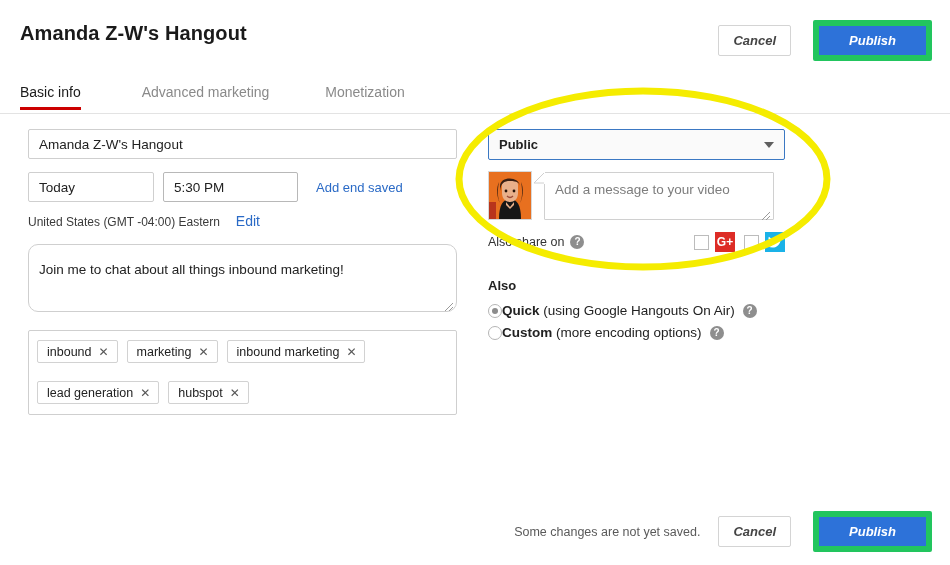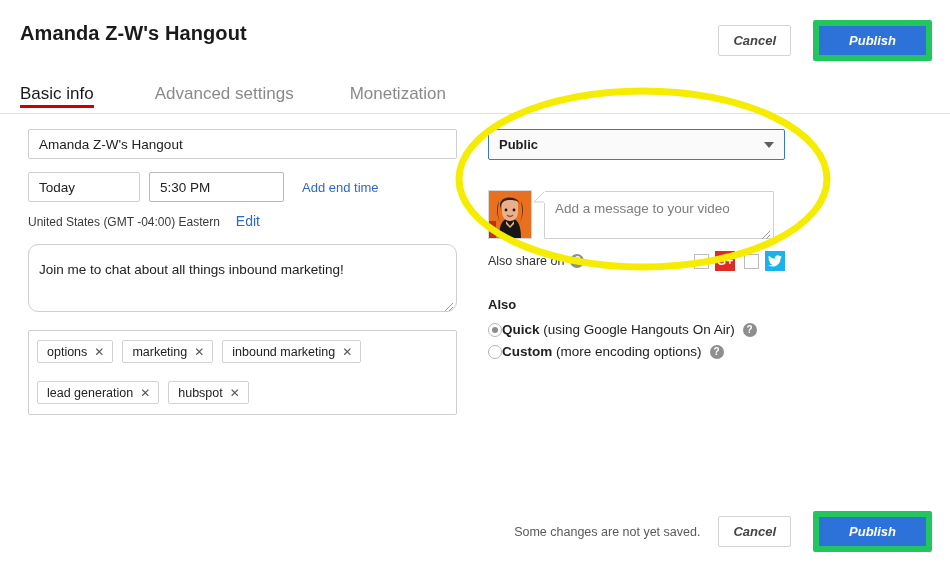--- a/index.html
+++ b/index.html
@@ -76,23 +76,23 @@
     height: 35px;
   }
   .tabs {
     position: absolute;
     left: 20px;
     top: 0;
     display: flex;
     align-items: flex-start;
   }
   .tab {
-    font-size: 17px;
+    font-size: 14px;
     color: #8a8a8a;
-    padding: 4px 0 4px 0;
+    padding: 4px 0 10px 0;
     cursor: pointer;
     position: relative;
     white-space: nowrap;
   }
   .tab.active {
     color: #1a1a1a;
     font-weight: normal;
   }
   .tab.active::after {
     content: "";
@@ -134,21 +134,21 @@
     background: #ffffff;
     outline: none;
   }
   .row-datetime {
     display: flex;
     align-items: center;
     margin-top: 13px;
   }
   .input-date {
     box-sizing: border-box;
-    width: 112px;
+    width: 126px;
     height: 30px;
     border: 1px solid #cfcfcf;
     border-radius: 2px;
     padding: 0 10px;
     font-family: "Liberation Sans", sans-serif;
     font-size: 13.5px;
     color: #222222;
     background: #ffffff;
     outline: none;
   }
@@ -262,21 +262,21 @@
   .caret {
     width: 0; height: 0;
     border-left: 5px solid transparent;
     border-right: 5px solid transparent;
     border-top: 6px solid #5f5f5f;
   }
 
   .msg-row {
     display: flex;
     align-items: center;
-    margin-top: 30px;
+    margin-top: 11px;
   }
   .avatar {
     width: 44px;
     height: 49px;
     border: 1px solid #d8d8d8;
     box-sizing: border-box;
     overflow: hidden;
     flex: 0 0 auto;
     background: #e8691d;
     position: relative;
@@ -456,55 +456,55 @@
   <div class="header-actions">
     <button class="btn btn-cancel">Cancel</button>
     <button class="btn btn-publish">Publish</button>
   </div>
 </div>
 
 <div class="tabs-wrap">
   <div class="tabs">
     <div class="tab active">Basic info</div>
     <div class="tab-gap-1"></div>
-    <div class="tab">Advanced settings</div>
+    <div class="tab">Advanced marketing</div>
     <div class="tab-gap-2"></div>
     <div class="tab">Monetization</div>
   </div>
   <div class="tabs-rule"></div>
 </div>
 
 <div class="left-col">
 
   <input class="text-input" type="text" value="Amanda Z-W's Hangout" style="">
 
   <div class="row-datetime">
     <input class="input-date" type="text" value="Today" style="">
     <input class="input-time" type="text" value="5:30 PM" style="">
-    <span class="link link-endtime">Add end time</span>
+    <span class="link link-endtime">Add end saved</span>
   </div>
 
   <div class="tz-row">
     <span>United States (GMT -04:00) Eastern</span>
     <span class="link link-edit">Edit</span>
   </div>
 
   <div class="desc-wrap">
     <textarea class="desc-area" style="">Join me to chat about all things inbound marketing!</textarea>
     <span class="resize-grip">
       <svg width="10" height="10" viewBox="0 0 10 10">
         <line x1="9" y1="1" x2="1" y2="9" stroke="#9a9a9a" stroke-width="1"></line>
         <line x1="9" y1="5" x2="5" y2="9" stroke="#9a9a9a" stroke-width="1"></line>
       </svg>
     </span>
   </div>
 
   <div class="tags-box">
     <span class="tag">
-      <span>options</span>
+      <span>inbound</span>
       <span class="tag-x">✕</span>
     </span>
     <span class="tag">
       <span>marketing</span>
       <span class="tag-x">✕</span>
     </span>
     <span class="tag">
       <span>inbound marketing</span>
       <span class="tag-x">✕</span>
     </span>

